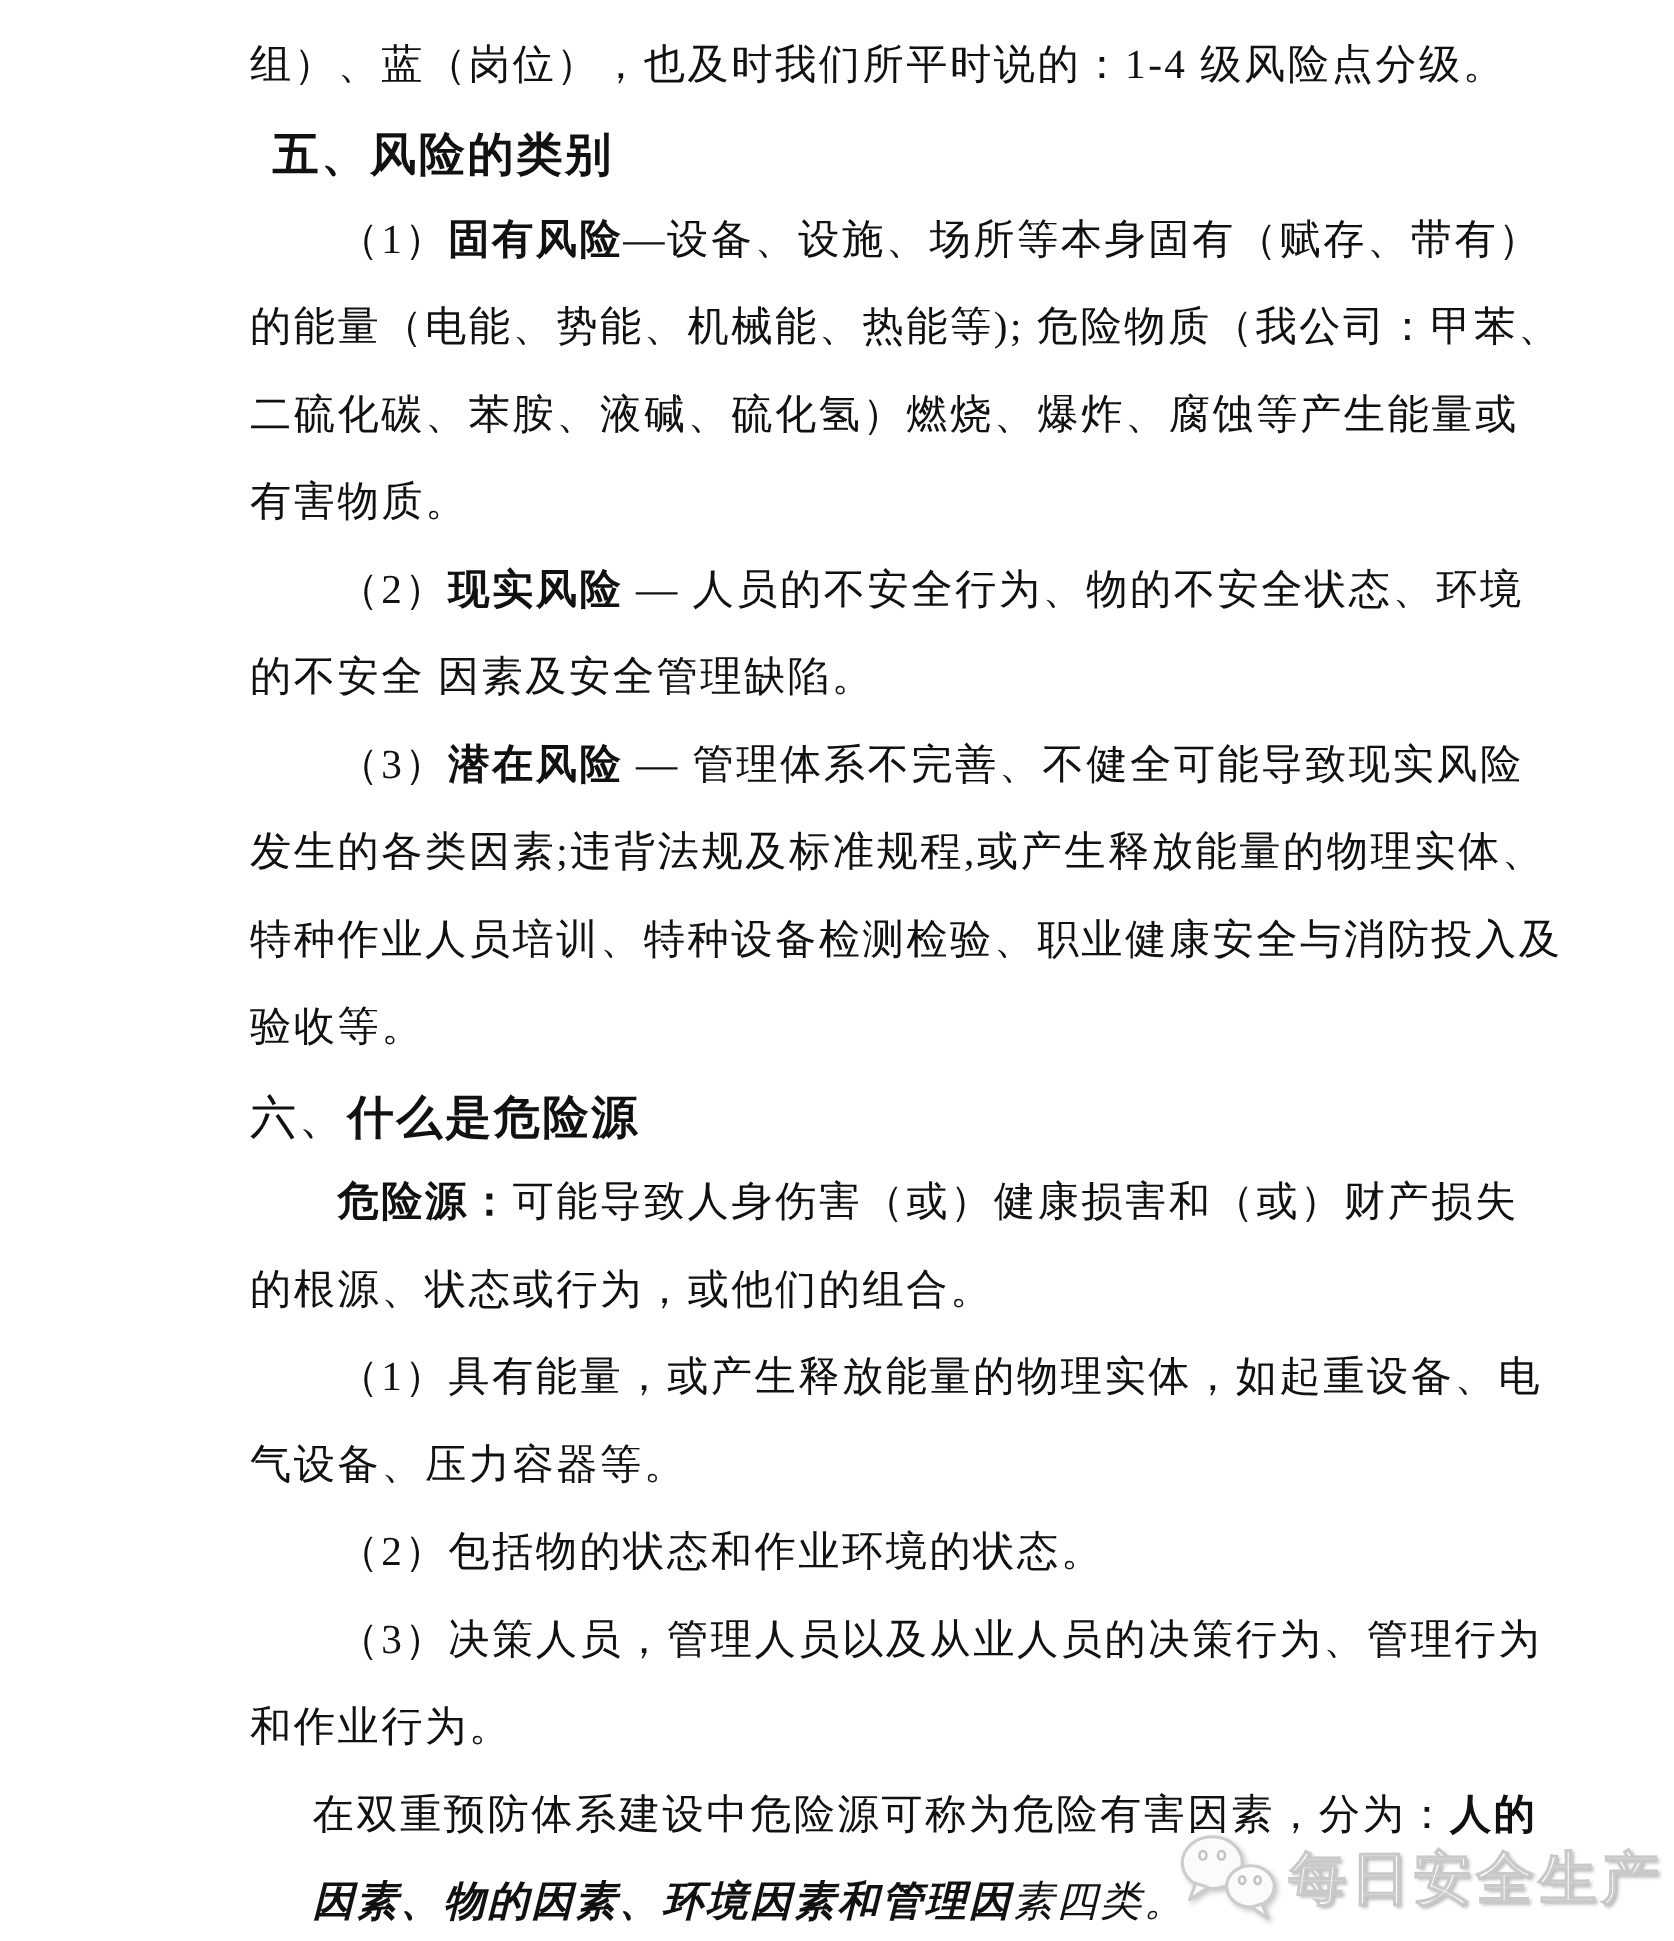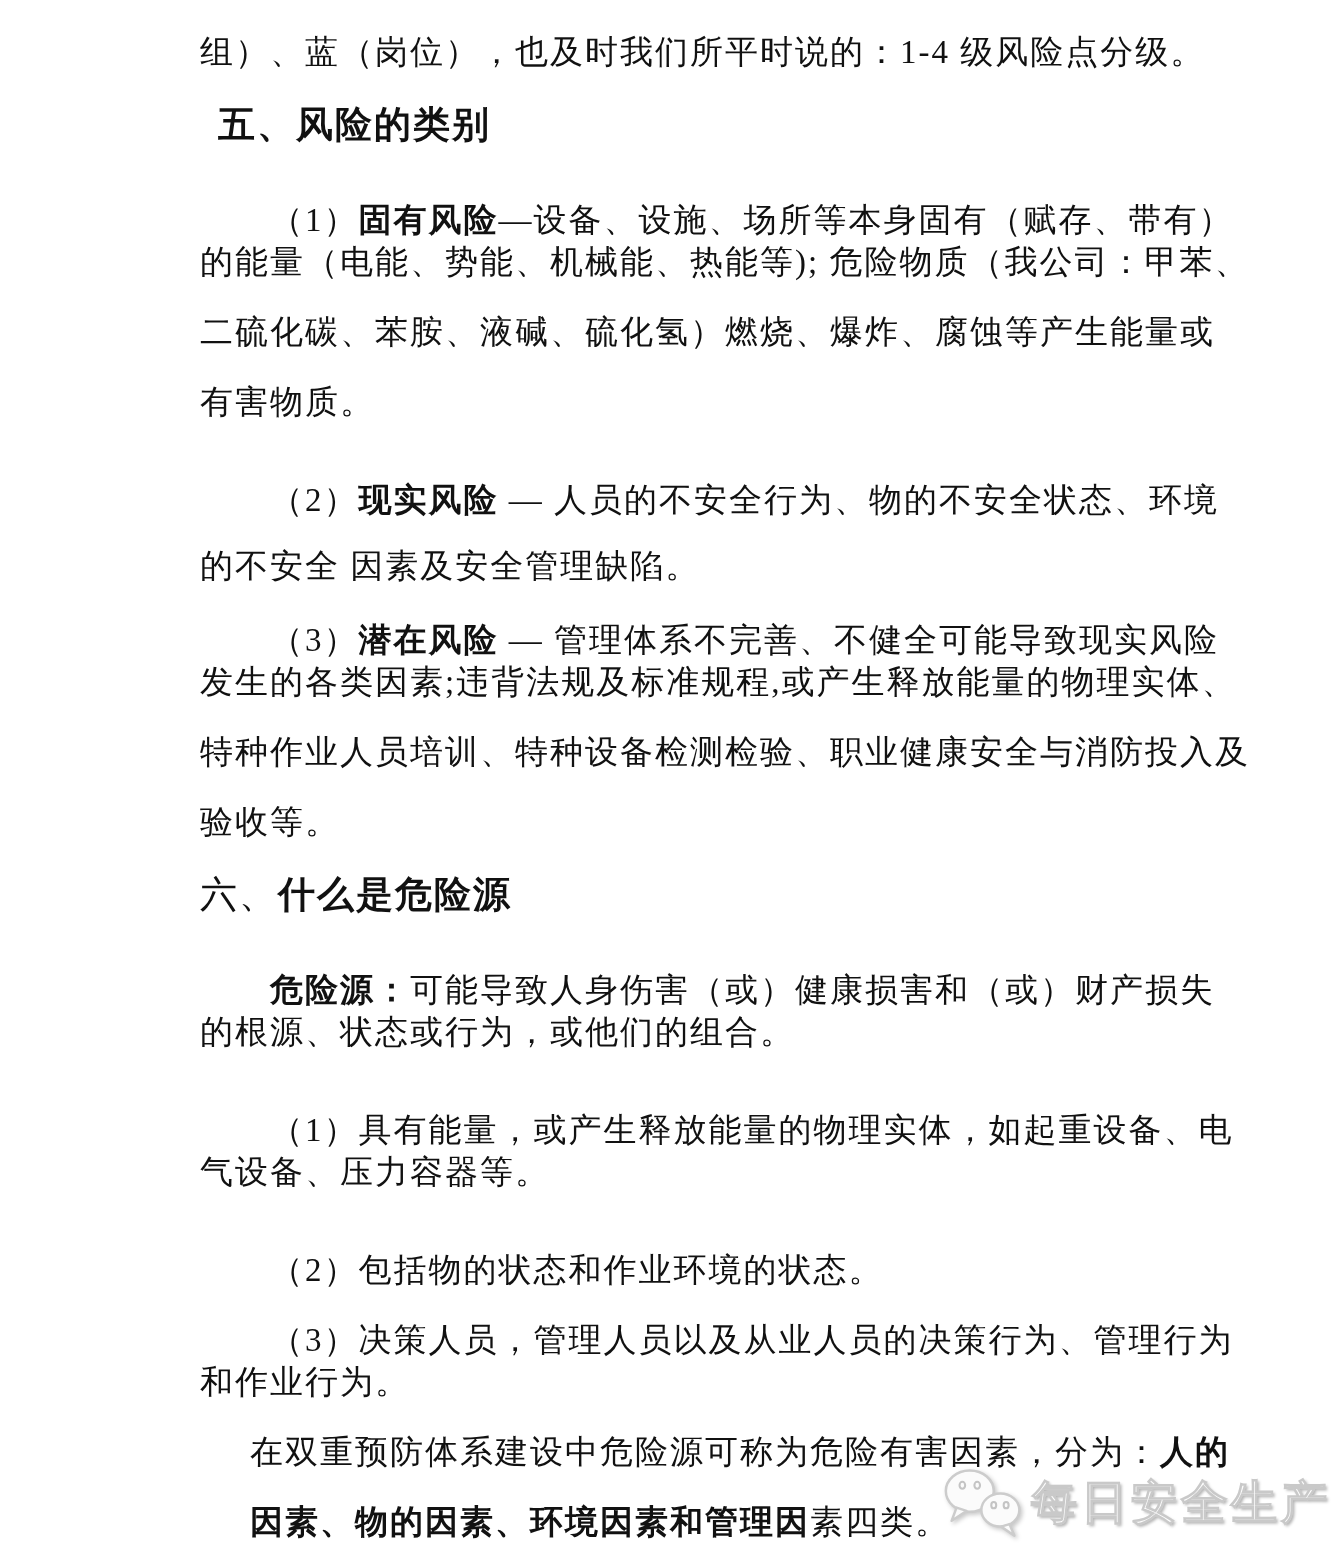--- a/index.html
+++ b/index.html
@@ -30,21 +30,21 @@
   }
   .line .seg-bold {
     font-weight: bold;
   }
   .line .seg-regular {
     font-weight: normal;
   }
   
   .indent-body    { left: 200px; }
   .indent-heading { left: 218px; }
-  .indent-first   { left: 270px; margin-top: 28px; }
+  .indent-first   { left: 270px; }
   .indent-quote   { left: 250px; }
 
   
   #watermark {
     position: absolute;
     right: 8px;
     bottom: 10px;
     display: flex;
     align-items: center;
     z-index: 0;
@@ -90,30 +90,30 @@
   </div>
 
   <div id="doc-lines">
       <div class="line indent-body" style="top: 33px; font-family: Liberation Serif, serif;"><span class="seg-regular">组）、蓝（岗位），也及时我们所平时说的：1-4 级风险点分级。</span></div>
       <div class="line indent-heading size-h" style="top: 103px;"><span class="seg-bold">五、风险的类别</span></div>
       <div class="line indent-first" style="top: 173px;"><span class="seg-regular">（1）</span><span class="seg-bold">固有风险</span><span class="seg-regular">—设备、设施、场所等本身固有（赋存、带有）</span></div>
       <div class="line indent-body" style="top: 243px;"><span class="seg-regular">的能量（电能、势能、机械能、热能等); 危险物质（我公司：甲苯、</span></div>
       <div class="line indent-body" style="top: 313px;"><span class="seg-regular">二硫化碳、苯胺、液碱、硫化氢）燃烧、爆炸、腐蚀等产生能量或</span></div>
       <div class="line indent-body" style="top: 383px;"><span class="seg-regular">有害物质。</span></div>
       <div class="line indent-first" style="top: 453px;"><span class="seg-regular">（2）</span><span class="seg-bold">现实风险</span><span class="seg-regular"> — 人员的不安全行为、物的不安全状态、环境</span></div>
-      <div class="line indent-body" style="top: 523px; margin-top: 24px;"><span class="seg-regular">的不安全 因素及安全管理缺陷。</span></div>
+      <div class="line indent-body" style="top: 523px;"><span class="seg-regular">的不安全 因素及安全管理缺陷。</span></div>
       <div class="line indent-first" style="top: 593px;"><span class="seg-regular">（3）</span><span class="seg-bold">潜在风险</span><span class="seg-regular"> — 管理体系不完善、不健全可能导致现实风险</span></div>
       <div class="line indent-body" style="top: 663px;"><span class="seg-regular">发生的各类因素;违背法规及标准规程,或产生释放能量的物理实体、</span></div>
       <div class="line indent-body" style="top: 733px;"><span class="seg-regular">特种作业人员培训、特种设备检测检验、职业健康安全与消防投入及</span></div>
       <div class="line indent-body" style="top: 803px;"><span class="seg-regular">验收等。</span></div>
       <div class="line indent-body size-h" style="top: 873px; text-align: right;"><span class="seg-regular">六、</span><span class="seg-bold">什么是危险源</span></div>
       <div class="line indent-first" style="top: 943px;"><span class="seg-bold">危险源：</span><span class="seg-regular">可能导致人身伤害（或）健康损害和（或）财产损失</span></div>
       <div class="line indent-body" style="top: 1013px;"><span class="seg-regular">的根源、状态或行为，或他们的组合。</span></div>
       <div class="line indent-first" style="top: 1083px;"><span class="seg-regular">（1）具有能量，或产生释放能量的物理实体，如起重设备、电</span></div>
       <div class="line indent-body" style="top: 1153px;"><span class="seg-regular">气设备、压力容器等。</span></div>
       <div class="line indent-first" style="top: 1223px;"><span class="seg-regular">（2）包括物的状态和作业环境的状态。</span></div>
       <div class="line indent-first" style="top: 1293px;"><span class="seg-regular">（3）决策人员，管理人员以及从业人员的决策行为、管理行为</span></div>
       <div class="line indent-body" style="top: 1363px;"><span class="seg-regular">和作业行为。</span></div>
       <div class="line indent-quote" style="top: 1433px;"><span class="seg-regular">在双重预防体系建设中危险源可称为危险有害因素，分为：</span><span class="seg-bold">人的</span></div>
-      <div class="line indent-quote" style="top: 1503px;"><span class="seg-bold">因素、物的因素、环境因素和管理因</span><span class="seg-regular">素四类。</span></div>
+      <div class="line indent-quote" style="top: 1503px; font-style: italic;"><span class="seg-bold">因素、物的因素、环境因素和管理因</span><span class="seg-regular">素四类。</span></div>
     </div>
 
 </div>
 
 </body></html>

